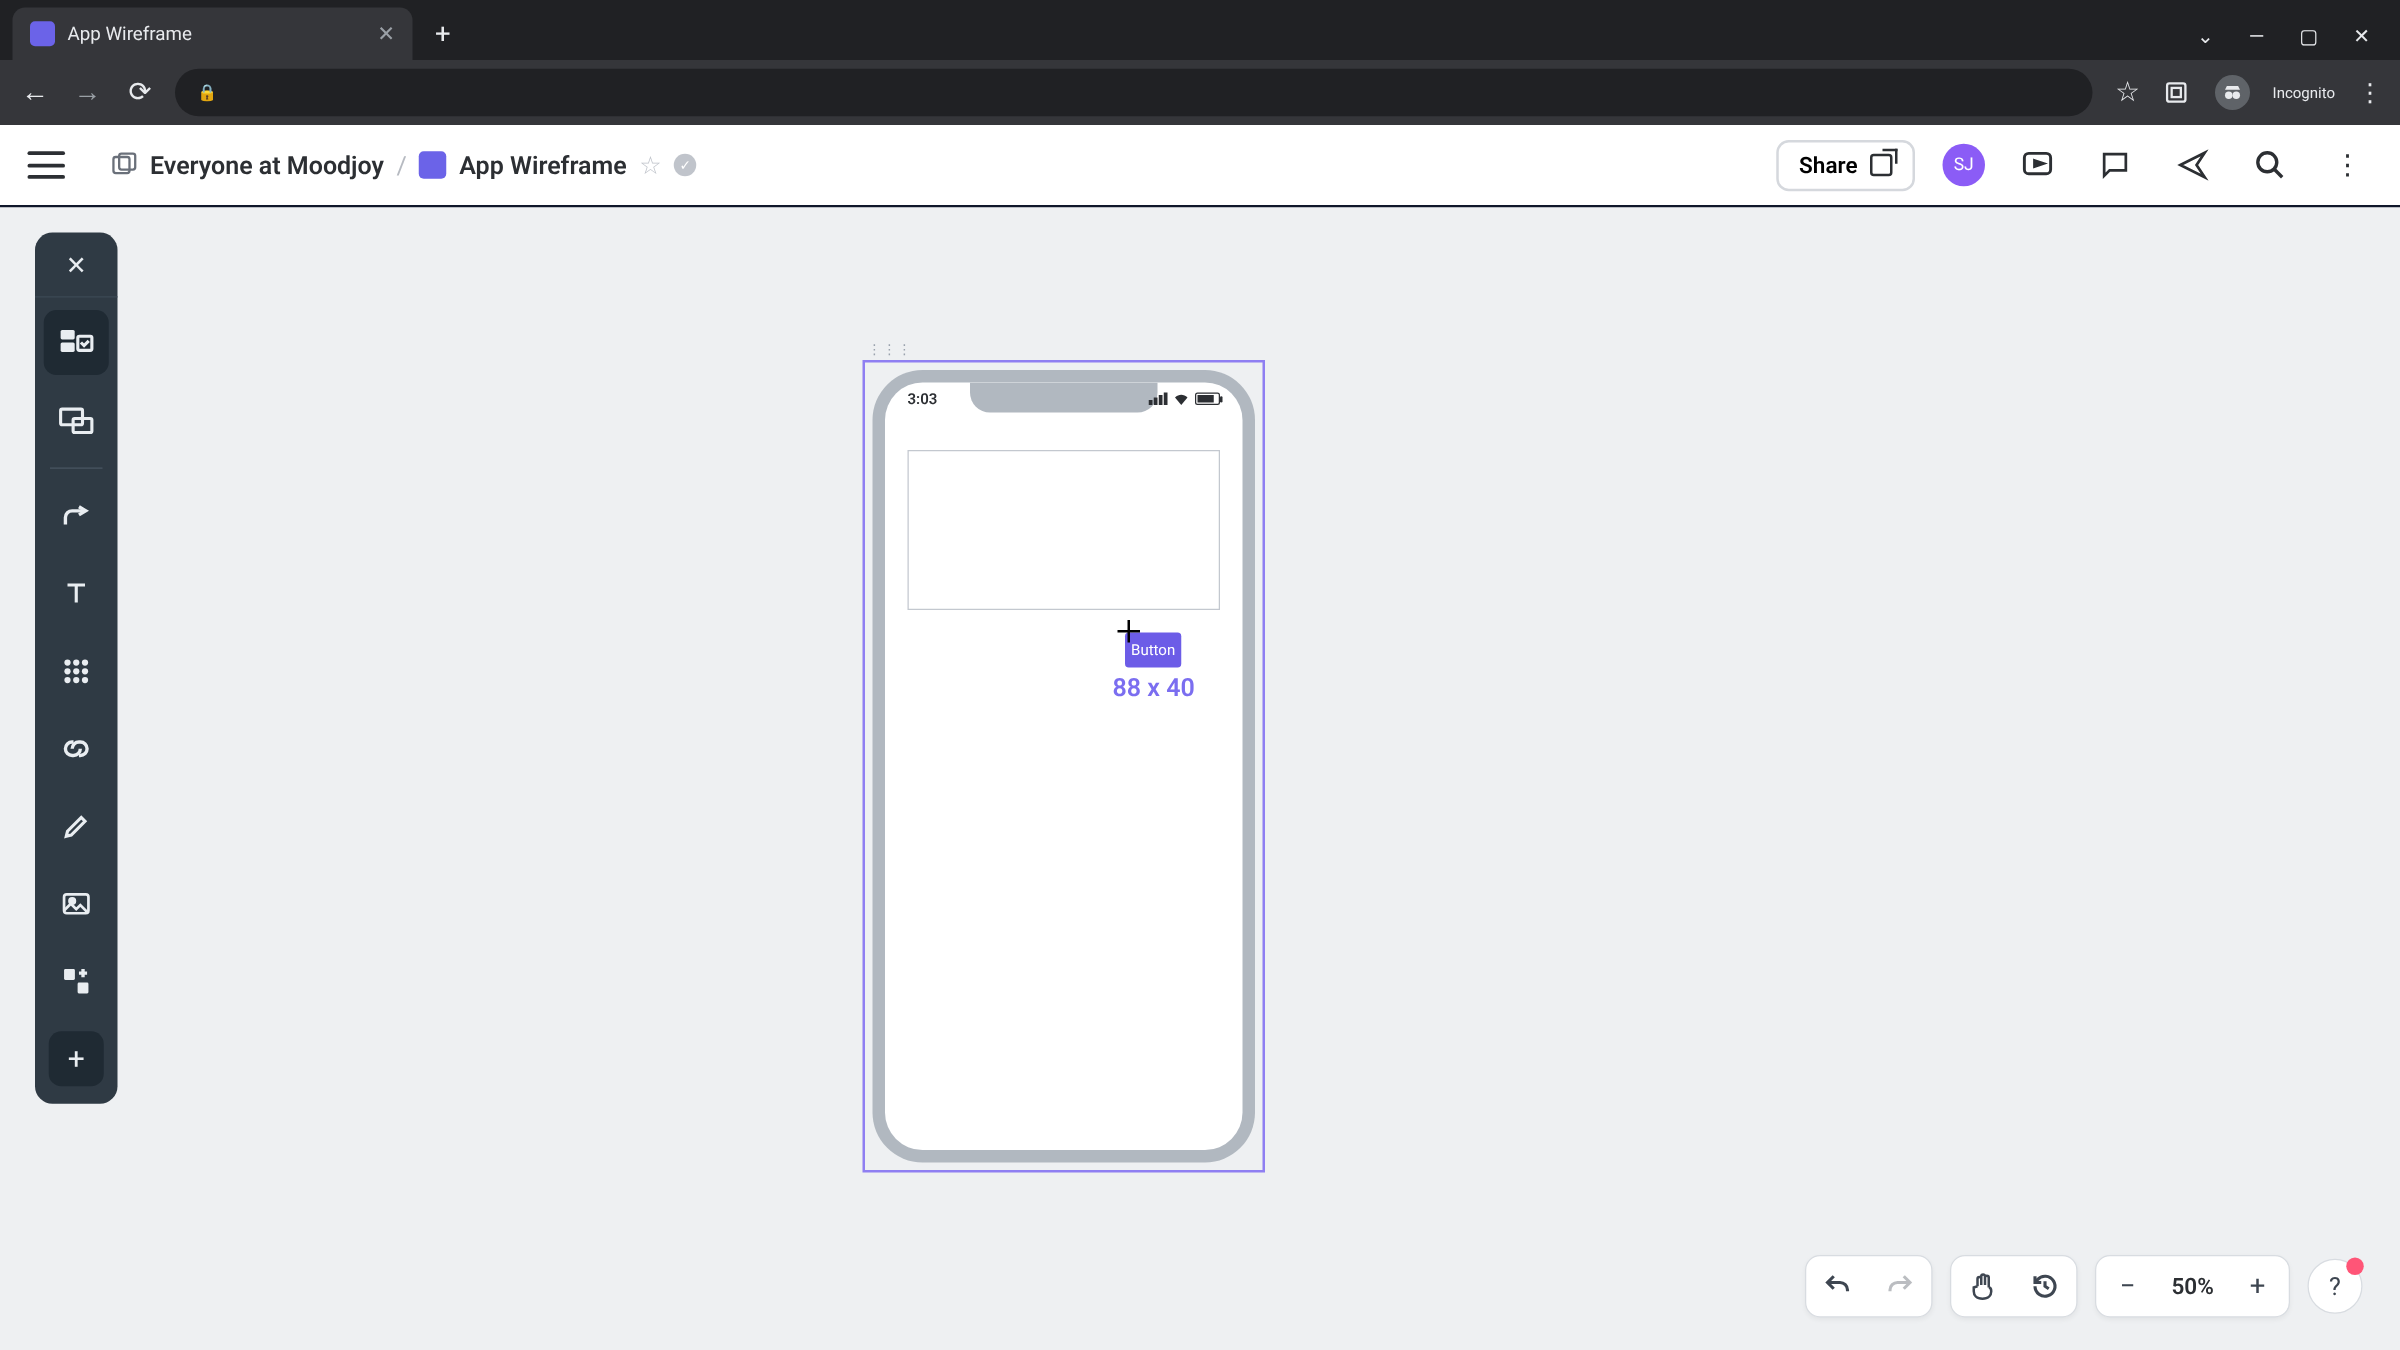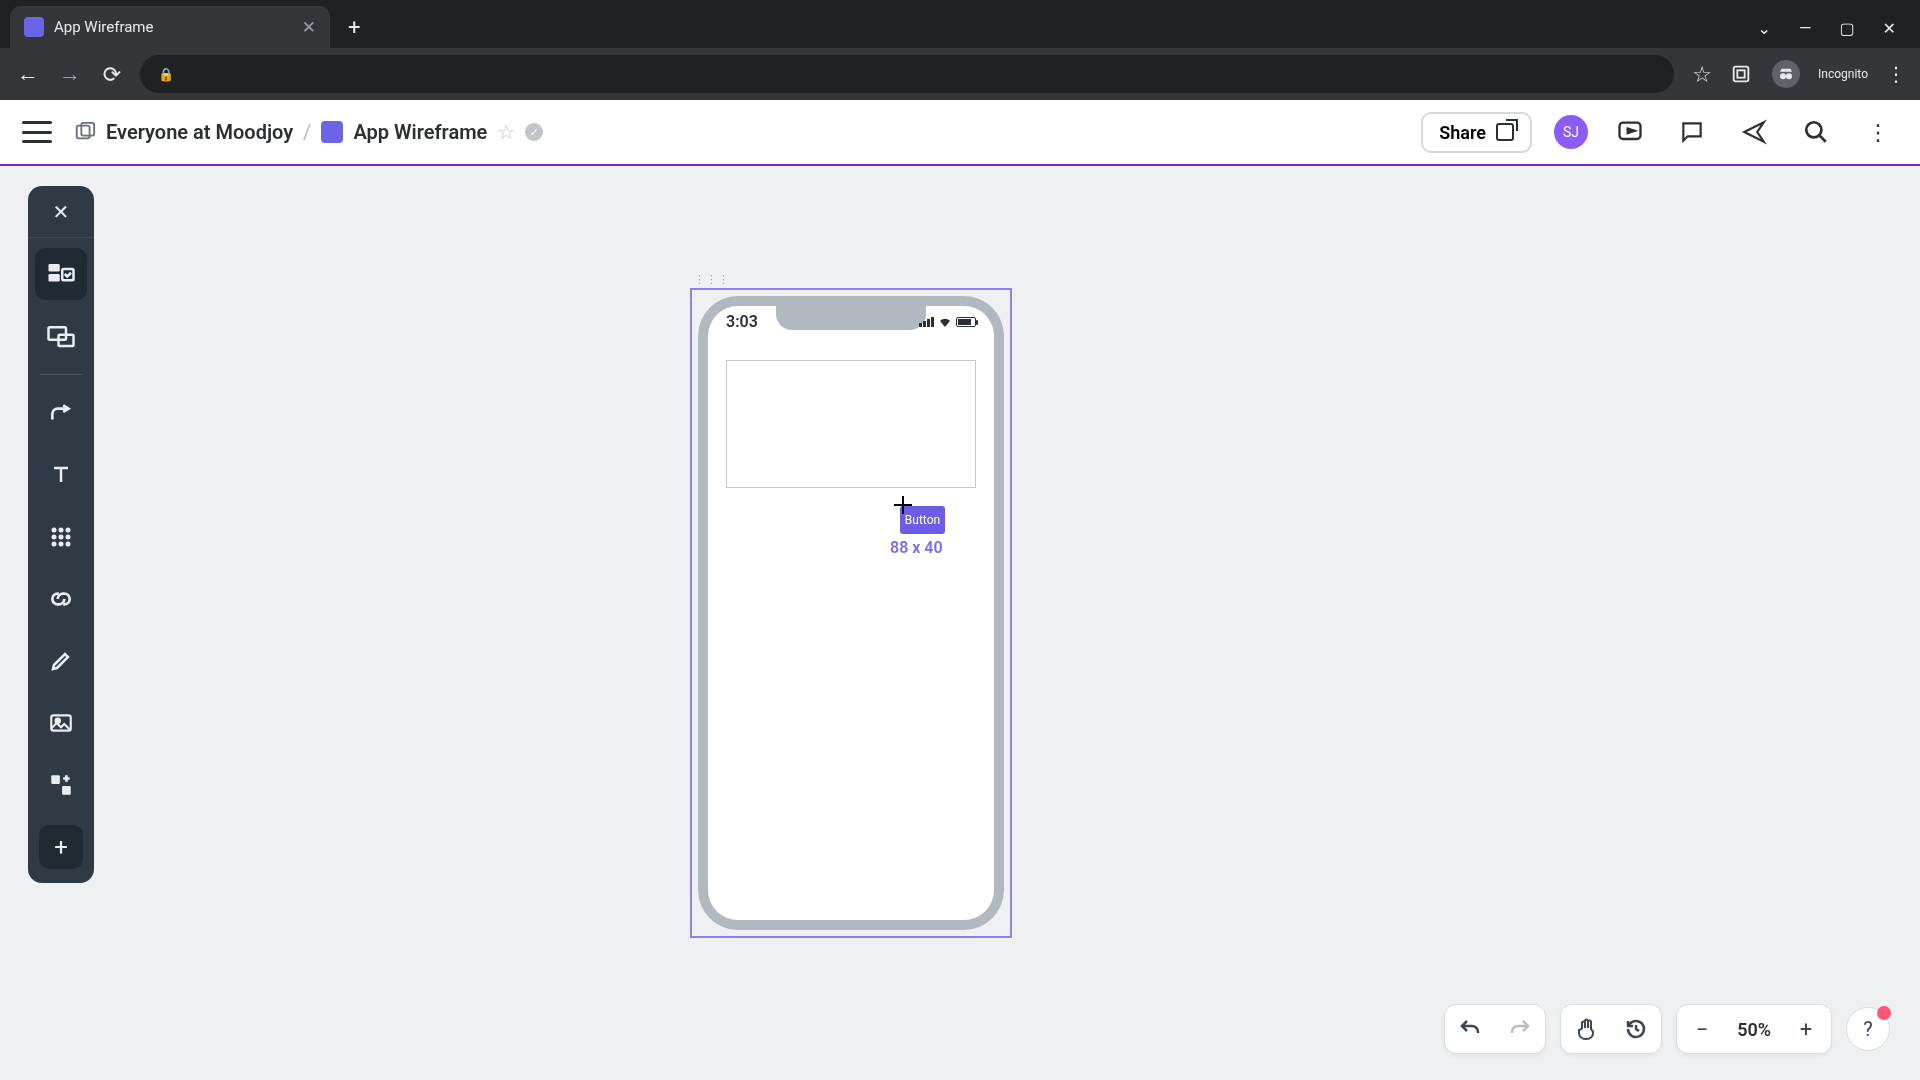--- a/index.html
+++ b/index.html
@@ -20,21 +20,21 @@
   .nav-btn.active { color: #e8eaed; }
   .addr-input { flex: 1; background: #202124; border-radius: 22px; height: 38px; display: flex; align-items: center; padding: 0 18px; gap: 12px; color: #e8eaed; }
   .lock { font-size: 13px; color:#9aa0a6; }
   .addr-text { font-size: 17px; color: #e8eaed; }
   .addr-right { display:flex; gap:18px; align-items:center; color:#e8eaed; }
   .incog-icon { width:28px; height:28px; border-radius:50%; background:#5f6368; display:flex; align-items:center; justify-content:center; font-size:15px; }
   .incog-label { font-size:12px; }
   .kebab { font-size:20px; letter-spacing:0; }
 
   
-  .app-header { height: 66px; border-bottom: 2px solid #6d28d9; display: flex; align-items: center; padding: 0 22px; }
+  .app-header { height: 66px; border-bottom: 2px solid #0f172a; display: flex; align-items: center; padding: 0 22px; gap: 14px; }
   .hamburger { width: 30px; height: 22px; display:flex; flex-direction:column; justify-content:space-between; cursor:pointer; }
   .hamburger span { height: 3px; background: #2c2f33; border-radius: 2px; }
   .bc-icon { width:22px; height:22px; display:inline-flex; align-items:center; justify-content:center; color:#6a707a; }
   .breadcrumbs { display:flex; align-items:center; gap:10px; margin-left: 22px; }
   .bc-text { font-size: 20px; font-weight: 600; color:#2c2f33; }
   .bc-sep { color:#b6bac1; font-size:20px; }
   .doc-favicon { width:22px; height:22px; background:#6b63e8; border-radius:4px; }
   .star-btn { color:#c0c4cb; font-size:20px; cursor:pointer; }
   .check-badge { width:18px; height:18px; border-radius:50%; background:#c0c4cb; display:flex; align-items:center; justify-content:center; color:#fff; font-size:11px; }
   .header-right { margin-left:auto; display:flex; align-items:center; gap: 22px; }
@@ -55,34 +55,34 @@
   .tb-item.active { background:#1f2a33; }
   .tb-divider { width:42px; height:1px; background:#4a5662; margin:12px 0 2px 0;}
   .tb-add { width:44px; height:44px; margin-top:14px; border-radius:10px; background:#1f2a33; color:#e9edf1; font-size:24px; display:flex; align-items:center; justify-content:center; cursor:pointer; }
 
   
   .artboard-sel { position:absolute; left: 690px; top: 122px; width: 322px; height: 650px; border: 2px solid #8f7ff2; }
   .drag-handle { position:absolute; left: 694px; top: 107px; color:#9aa2ad; font-size:11px; letter-spacing:1px; }
   .phone-body { position:absolute; left: 698px; top: 130px; width: 306px; height: 634px; background:#b1b8c0; border-radius: 40px; padding: 10px; }
   .phone-screen { width:100%; height:100%; background:#fff; border-radius: 30px; position:relative; overflow:hidden; }
   .notch { position:absolute; top:0; left:50%; transform:translateX(-50%); width:150px; height:24px; background:#b1b8c0; border-radius: 0 0 16px 16px; }
-  .status-row { position:absolute; top:6px; left:0; right:0; display:flex; justify-content:space-between; padding: 0 18px; font-size:16px; font-weight:600; color:#2c2f33;}
+  .status-row { position:absolute; top:6px; left:0; right:0; display:flex; justify-content:space-between; padding: 0 18px; font-size:12px; font-weight:600; color:#2c2f33;}
   .status-icons { display:flex; gap:5px; align-items:center; }
   .sig-bars { display:flex; gap:1px; align-items:flex-end; }
   .sig-bars span { width:3px; background:#2c2f33; }
   .sig-bars span:nth-child(1){height:4px;} .sig-bars span:nth-child(2){height:6px;} .sig-bars span:nth-child(3){height:8px;} .sig-bars span:nth-child(4){height:10px;}
   .wifi-i { font-size:11px; }
   .batt { width:20px; height:10px; border:1px solid #2c2f33; border-radius:2px; position:relative; }
   .batt::after{content:"";position:absolute; right:-3px; top:2px; width:2px; height:5px; background:#2c2f33; border-radius:1px;}
   .batt-fill{ position:absolute; left:1px; top:1px; bottom:1px; width:70%; background:#2c2f33;}
 
   .wf-rect { position:absolute; left: 18px; top: 54px; width: 250px; height: 128px; border:1px solid #c3c8cf; background:#fff; }
   
   .wf-button { position:absolute; left: 192px; top: 200px; width: 45px; height: 28px; background:#6c5ce7; color:#fff; font-size:12px; display:flex; align-items:center; justify-content:center; border-radius:3px; }
-  .size-label { position:absolute; left: 182px; top: 232px; font-size:16px; color:#7b6ef0; font-weight:600; }
+  .size-label { position:absolute; left: 182px; top: 232px; font-size:20px; color:#7b6ef0; font-weight:600; }
   .cursor-cross { position:absolute; left: 186px; top: 190px; width:18px; height:18px; pointer-events:none; }
   .cursor-cross::before, .cursor-cross::after { content:""; position:absolute; background:#000; }
   .cursor-cross::before { left:8px; top:0; width:2px; height:18px; }
   .cursor-cross::after  { top:8px; left:0; height:2px; width:18px; }
 
   
   .bottom-controls { position:absolute; right: 30px; bottom: 26px; display:flex; gap: 14px; align-items:center; }
   .ctrl-group { background:#fff; border:1px solid #d8dce1; border-radius: 12px; height:50px; display:flex; align-items:center; box-shadow: 0 2px 4px rgba(0,0,0,.05); }
   .ctrl-btn { width:50px; height:50px; display:flex; align-items:center; justify-content:center; color:#3e4651; font-size:22px; cursor:pointer; }
   .zoom-label { font-size:18px; font-weight:600; color:#2c2f33; padding: 0 10px; }

